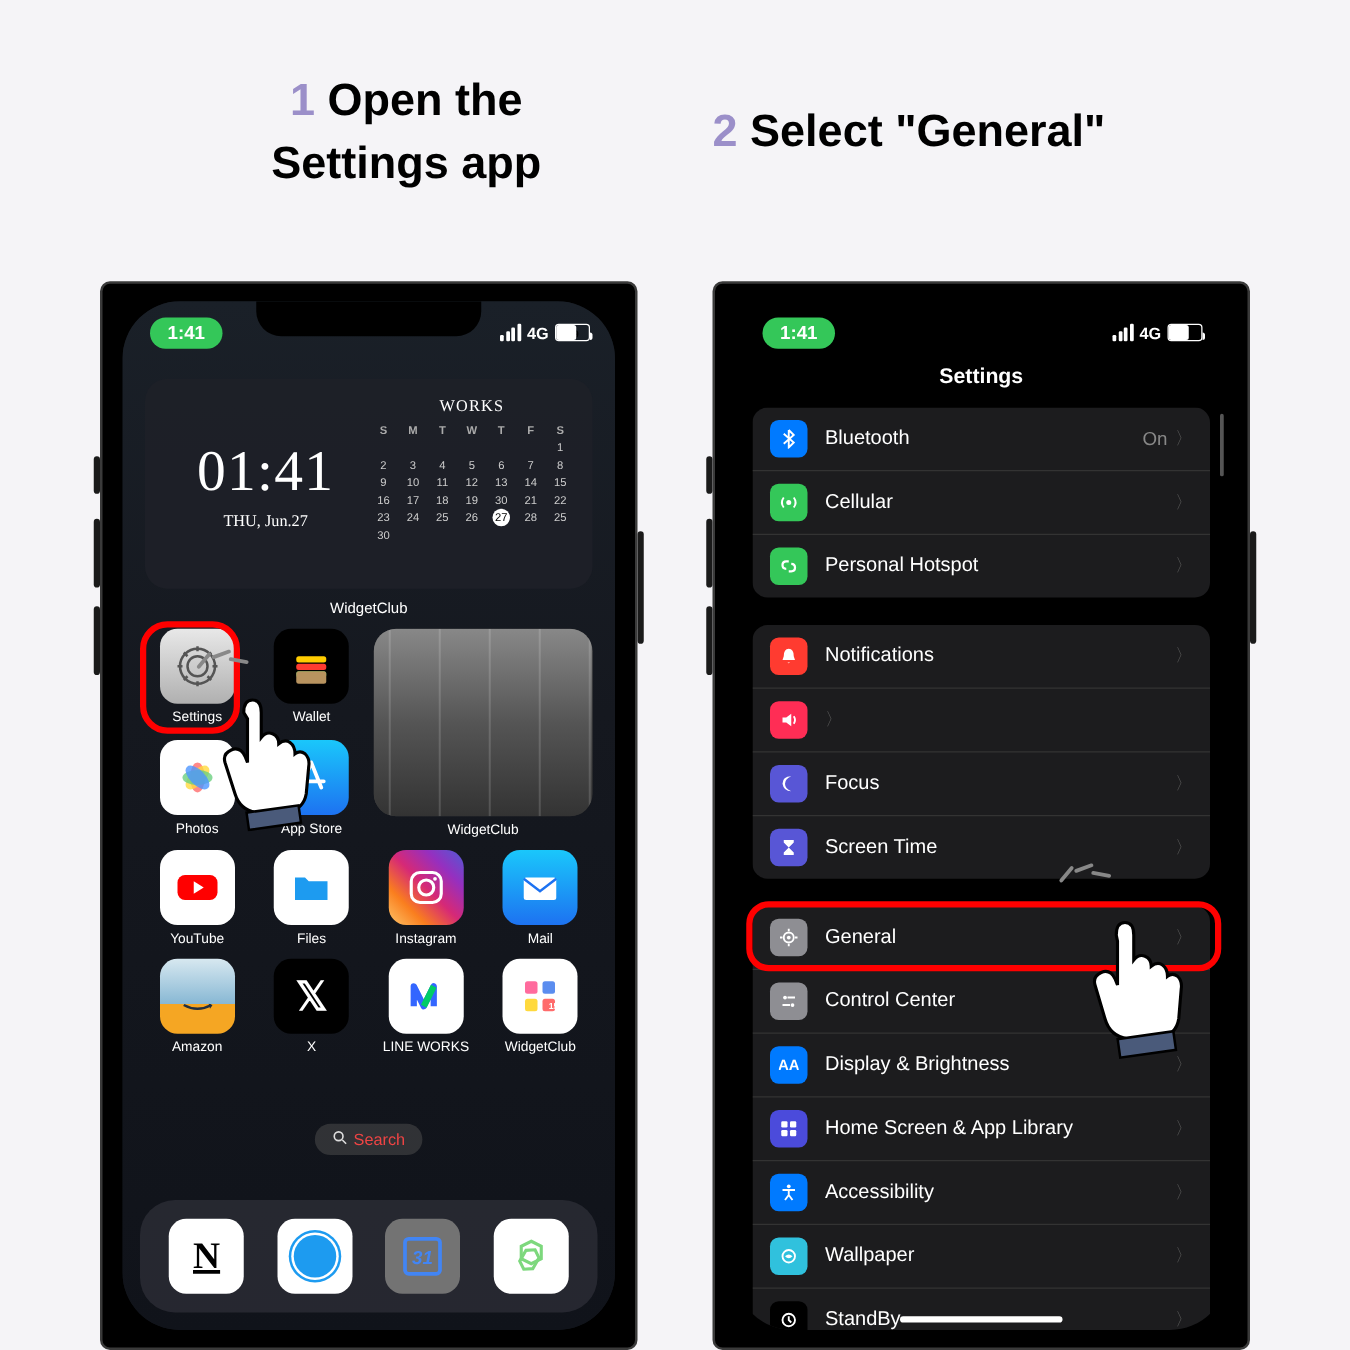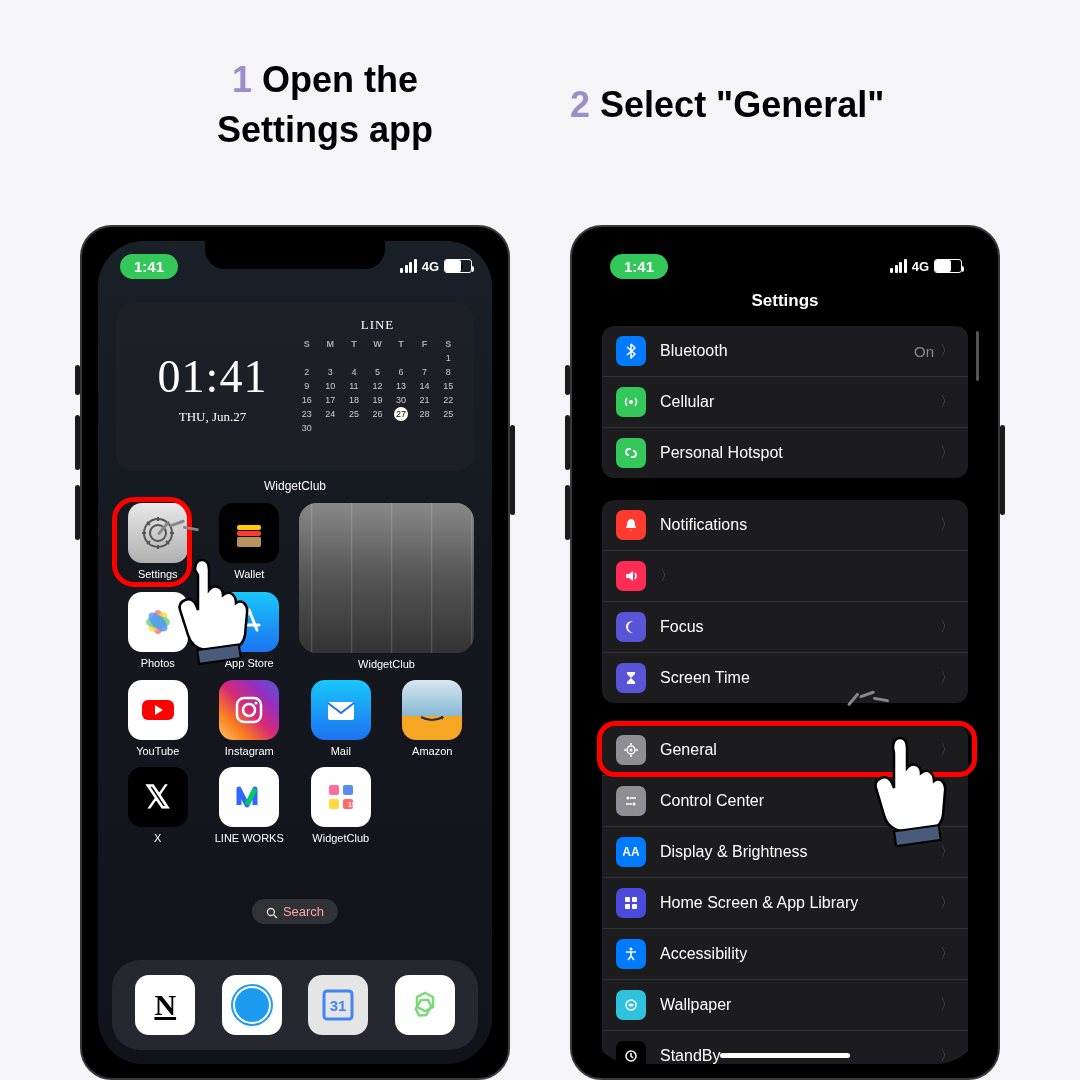--- a/index.html
+++ b/index.html
@@ -28,21 +28,21 @@
   height: 855px;
   top: 225px;
 }
 .phone1 { left: 80px; }
 .phone2 { left: 570px; }
 
 .phone-frame {
   position: absolute;
   inset: 0;
   background: #000;
-  border-radius: 32px;
+  border-radius: 8px;
   border: 2px solid #3a3a3a;
 }
 .phone-screen {
   position: absolute;
   left: 16px; right: 16px; top: 14px; bottom: 14px;
   background: #11141a;
   border-radius: 46px;
   overflow: hidden;
 }
 .notch {
@@ -259,26 +259,26 @@
     linear-gradient(180deg, #888 0%, #555 50%, #333 100%);
 }
 .photo-widget .app-label { margin-top: 5px; text-align: center; width: 100%; }
 
 .search-bar {
   position: absolute;
   bottom: 140px;
   left: 50%;
   transform: translateX(-50%);
   background: rgba(80,80,80,0.5);
-  color: #fca5a5;
+  color: #ef4444;
   font-size: 13px;
   padding: 5px 14px;
   border-radius: 20px;
   display: flex;
-  align-items: flex-end;
+  align-items: flex-start;
   gap: 5px;
 }
 
 .dock {
   position: absolute;
   bottom: 14px;
   left: 14px; right: 14px;
   height: 90px;
   background: rgba(60,60,70,0.5);
   border-radius: 28px;
@@ -297,21 +297,21 @@
 .ic-youtube { background: #fff; }
 .ic-files { background: #fff; }
 .ic-instagram { background: linear-gradient(45deg,#fdc468,#fa7e1e,#d62976,#962fbf,#4f5bd5); }
 .ic-mail { background: linear-gradient(180deg,#1ac7fb,#1d72f1); }
 .ic-amazon { background: linear-gradient(180deg,#d7e8f0,#88b8d4 60%,#f5a623 60%); }
 .ic-x { background: #000; }
 .ic-lineworks { background: #fff; }
 .ic-widgetclub { background: #fff; }
 .ic-notion { background: #fff; }
 .ic-safari { background: #fff; }
-.ic-gcal { background: #e5e5e5; }
+.ic-gcal { background: #737373; font-style: italic; }
 .ic-chatgpt { background: #fff; }
 
 .highlight-ring {
   position: absolute;
   border: 5px solid #ff0000;
   border-radius: 22px;
   z-index: 20;
   pointer-events: none;
 }
 .hr1 { left: 14px; top: 256px; width: 80px; height: 90px; }
@@ -450,21 +450,21 @@
           </span>
         </div>
       </div>
 
       <div class="widget-card">
         <div class="widget-time">
           <div class="widget-time-big">01:41</div>
           <div class="widget-time-date">THU, Jun.27</div>
         </div>
         <div class="widget-cal">
-          <div class="widget-cal-month">LINE</div>
+          <div class="widget-cal-month">WORKS</div>
           <table>
             <thead>
                 <tr id="cal-header">
                   <td>S</td>
                   <td>M</td>
                   <td>T</td>
                   <td>W</td>
                   <td>T</td>
                   <td>F</td>
                   <td>S</td>
@@ -590,20 +590,28 @@
         <div class="app">
           <div class="app-icon ic-youtube">
             <svg width="44" height="44" viewBox="0 0 44 44">
                 <rect x="6" y="12" width="32" height="20" rx="6" fill="#ff0000"></rect>
                 <path d="M19 17 L27 22 L19 27 Z" fill="#fff"></path>
               </svg>
           </div>
           <div class="app-label">YouTube</div>
         </div>
         <div class="app">
+          <div class="app-icon ic-files">
+            <svg width="40" height="40" viewBox="0 0 40 40">
+                <path d="M7 12 L15 12 L18 15 L33 15 L33 30 L7 30 Z" fill="#1d9bf0"></path>
+              </svg>
+          </div>
+          <div class="app-label">Files</div>
+        </div>
+        <div class="app">
           <div class="app-icon ic-instagram">
             <svg width="36" height="36" viewBox="0 0 36 36">
                 <rect x="6" y="6" width="24" height="24" rx="7" fill="none" stroke="#fff" stroke-width="2.5"></rect>
                 <circle cx="18" cy="18" r="6" fill="none" stroke="#fff" stroke-width="2.5"></circle>
                 <circle cx="25" cy="11" r="1.5" fill="#fff"></circle>
               </svg>
           </div>
           <div class="app-label">Instagram</div>
         </div>
         <div class="app">

